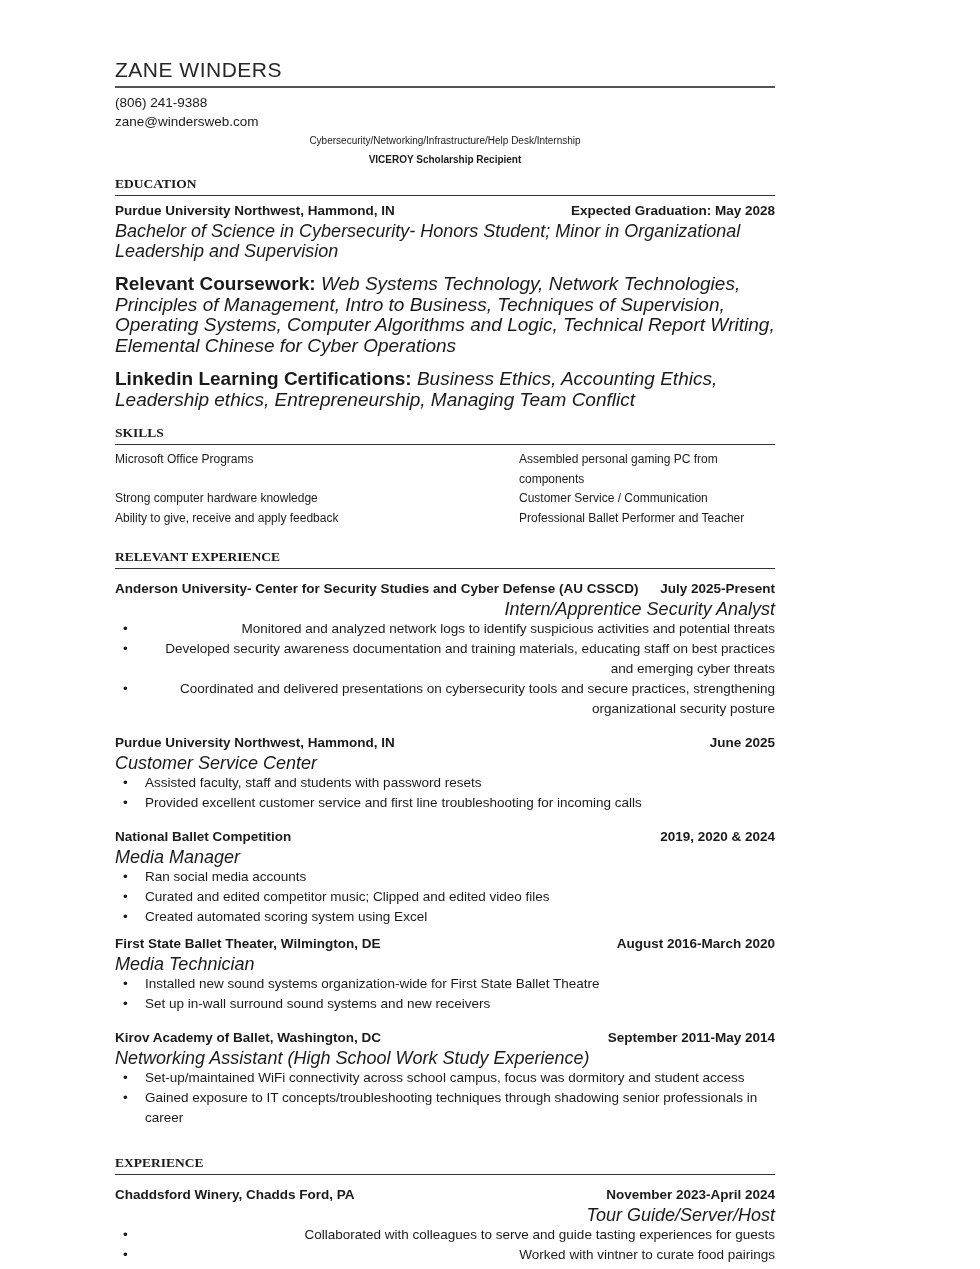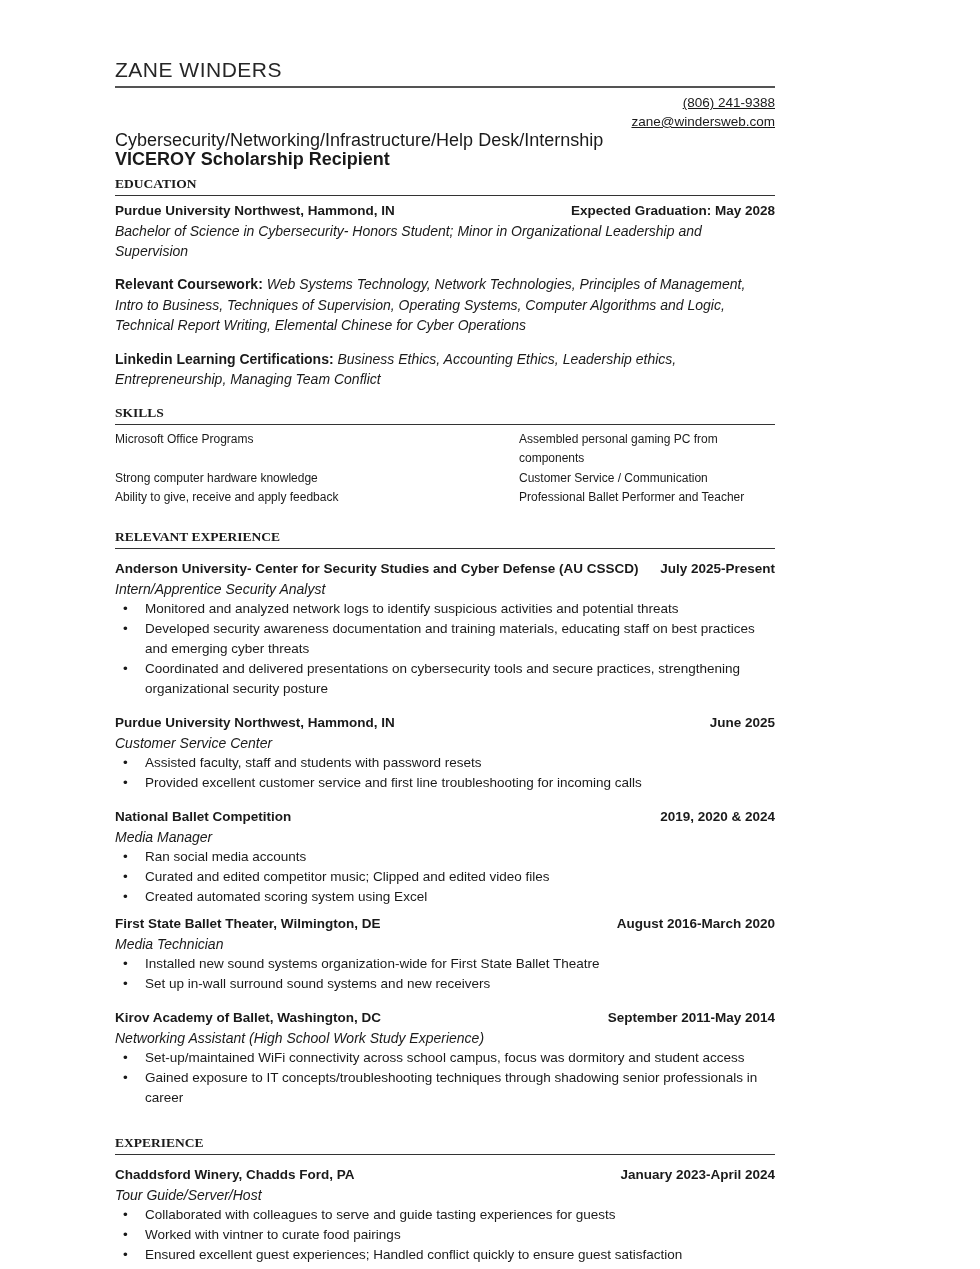--- a/index.html
+++ b/index.html
@@ -21,29 +21,28 @@
     letter-spacing: 0.5px;
     line-height: 26px;
     color: #262626;
   }
   .name-rule {
     height: 2px;
     background: #545454;
     margin-top: 3px;
   }
   .contact-line {
-    text-align: right;
+    text-align: left;
     font-size: 13.5px;
     line-height: 19px;
-    text-decoration: underline;
   }
   .contact-block { margin-top: 5px; }
   .center-line {
-    text-align: left;
-    font-size: 18px;
+    text-align: center;
+    font-size: 10px;
     line-height: 19px;
   }
   .bold { font-weight: 700; }
   .italic { font-style: italic; }
   .section-heading {
     font-size: 13.5px;
     font-weight: 700;
     border-bottom: 1px solid #333333;
     padding-bottom: 3px;
     margin-top: 14px;
@@ -54,39 +53,39 @@
   .section-heading.skills-gap { }
   .section-heading.relexp-gap { margin-top: 20px; }
   .section-heading.exp-gap { margin-top: 26px; }
   .row {
     display: flex;
     justify-content: space-between;
     font-size: 13.5px;
     line-height: 20px;
   }
   .body-line {
-    font-size: 14px;
+    font-size: 18px;
     line-height: 20px;
   }
   .para {
     margin-top: 13px;
-    font-size: 14px;
+    font-size: 19px;
     line-height: 20.5px;
   }
   .skills-grid {
     display: grid;
     grid-template-columns: 404px auto;
     column-gap: 0;
     font-size: 12px;
     line-height: 19.5px;
     margin-top: 1px;
   }
   .job { margin-top: 14px; }
   .job.tight { margin-top: 7px; }
-  .job.first { margin-top: 10px; }
+  .job.first { margin-top: 10px; text-align: right; }
   .bullet-item {
     position: relative;
     padding-left: 30px;
     font-size: 13.5px;
     line-height: 20px;
   }
   .bullet-marker {
     position: absolute;
     left: 8px;
     top: 0;
@@ -184,21 +183,21 @@
     <div class="body-line italic">Networking Assistant (High School Work Study Experience)</div>
     <div class="bullet-item"><span class="bullet-marker"></span><span>Set-up/maintained WiFi connectivity across school campus, focus was dormitory and student access</span></div>
     <div class="bullet-item"><span class="bullet-marker"></span><span>Gained exposure to IT concepts/troubleshooting techniques through shadowing senior professionals in career</span></div>
   </div>
 
   <div class="section-heading exp-gap">EXPERIENCE</div>
 
   <div class="job first">
     <div class="row">
       <span class="bold">Chaddsford Winery, Chadds Ford, PA</span>
-      <span class="bold">January 2023-April 2024</span>
+      <span class="bold">November 2023-April 2024</span>
     </div>
     <div class="body-line italic">Tour Guide/Server/Host</div>
     <div class="bullet-item"><span class="bullet-marker"></span><span>Collaborated with colleagues to serve and guide tasting experiences for guests</span></div>
     <div class="bullet-item"><span class="bullet-marker"></span><span>Worked with vintner to curate food pairings</span></div>
     <div class="bullet-item"><span class="bullet-marker"></span><span>Ensured excellent guest experiences; Handled conflict quickly to ensure guest satisfaction</span></div>
   </div>
 
 </div>
 
 </body></html>

